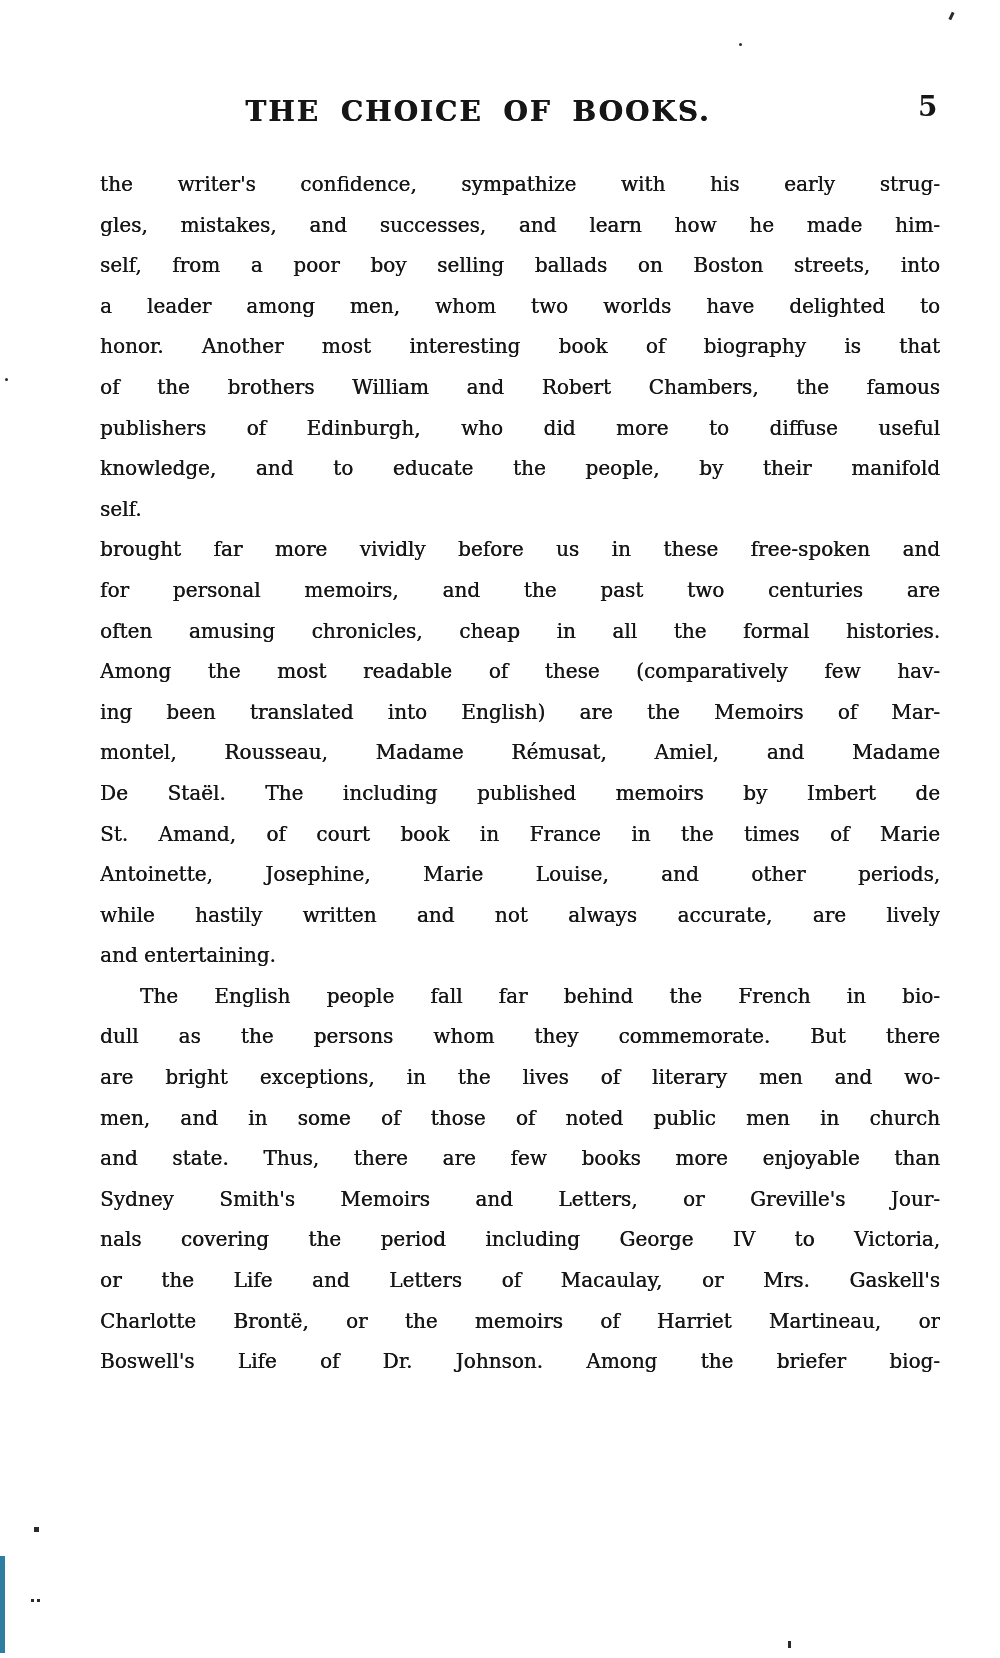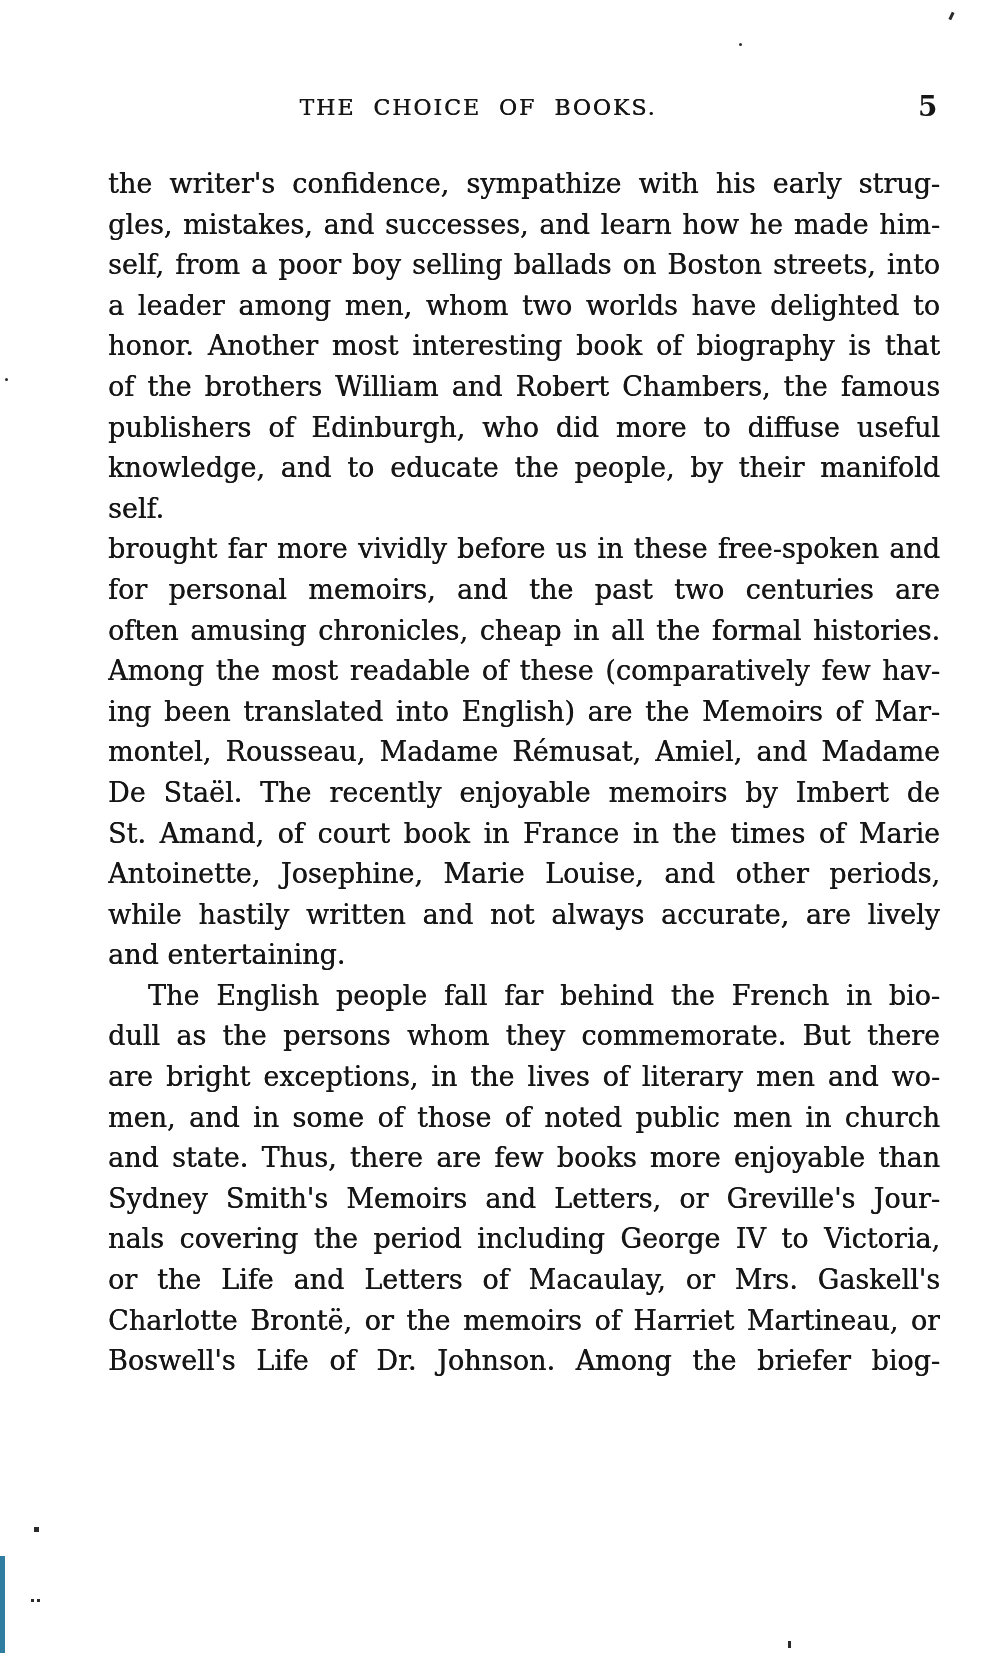--- a/index.html
+++ b/index.html
@@ -11,48 +11,47 @@
     overflow:hidden;
     font-family:"DejaVu Serif", serif;
     color:#161616;
   }
   .running-title{
     position:absolute;
     top:95px;
     left:0;
     width:956px;
     text-align:center;
-    font-weight:normal;
-    font-size:22px;
+    font-weight:bold;
+    font-size:28px;
     letter-spacing:2px;
     word-spacing:9px;
     text-shadow:0.4px 0 0 currentColor;
   }
   .page-number{
     position:absolute;
     top:90px;
     left:918px;
     font-size:28px;
     font-weight:bold;
   }
   .body-text{
     position:absolute;
     top:164px;
     left:100px;
     width:840px;
   }
   .line{
-    font-size:27px;
+    font-size:20px;
     line-height:40.6px;
     height:40.6px;
     overflow:hidden;
     text-align:justify;
     text-align-last:justify;
     text-shadow:0.35px 0 0 currentColor;
-    margin-left:8px;
   }
   .line.indent{
     padding-left:40px;
     box-sizing:border-box;
   }
   .line.plain{
     text-align-last:left;
   }
   .artifact-bar{
     position:absolute;
@@ -94,21 +93,21 @@
         <div class="line">knowledge, and to educate the people, by their manifold</div>
         <div class="line plain">self.</div>
       </div>
       <div>
         <div class="line">brought far more vividly before us in these free-spoken and</div>
         <div class="line">for personal memoirs, and the past two centuries are</div>
         <div class="line">often amusing chronicles, cheap in all the formal histories.</div>
         <div class="line">Among the most readable of these (comparatively few hav-</div>
         <div class="line">ing been translated into English) are the Memoirs of Mar-</div>
         <div class="line">montel, Rousseau, Madame Rémusat, Amiel, and Madame</div>
-        <div class="line">De Staël.  The recently enjoyable memoirs by Imbert de</div>
+        <div class="line">De Staël.  The including published memoirs by Imbert de</div>
         <div class="line">St. Amand, of court book in France in the times of Marie</div>
         <div class="line">Antoinette, Josephine, Marie Louise, and other periods,</div>
         <div class="line">while hastily written and not always accurate, are lively</div>
         <div class="line plain">and entertaining.</div>
       </div>
       <div>
         <div class="line indent">The English people fall far behind the French in bio-</div>
         <div class="line">dull as the persons whom they commemorate.  But there</div>
         <div class="line">are bright exceptions, in the lives of literary men and wo-</div>
         <div class="line">men, and in some of those of noted public men in church</div>

